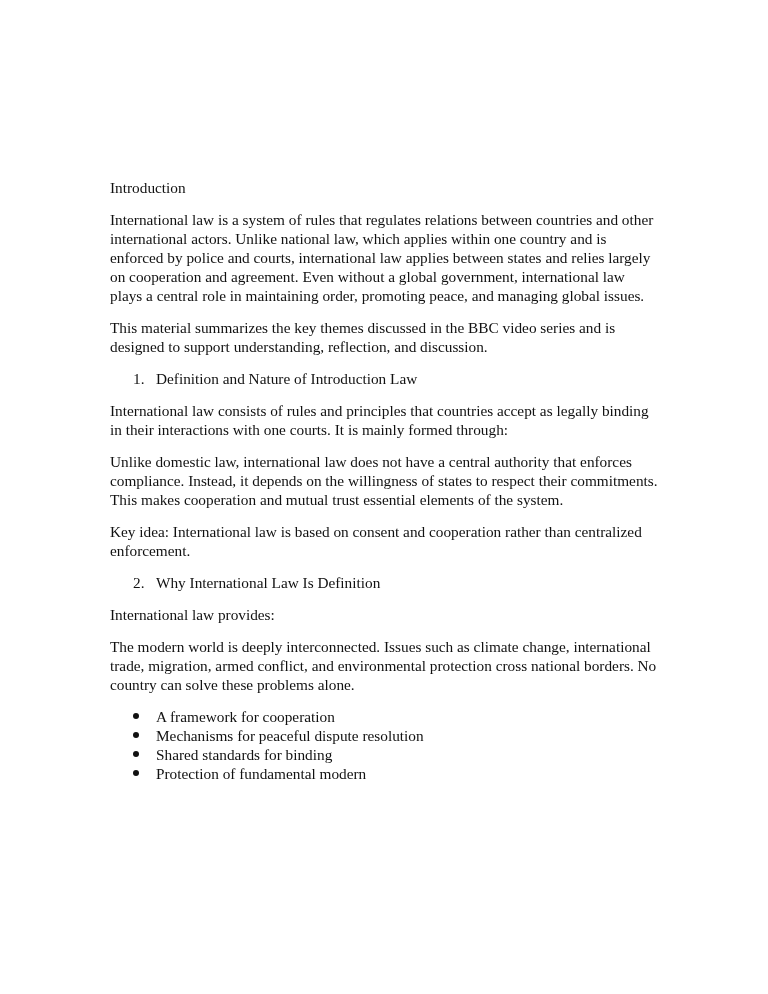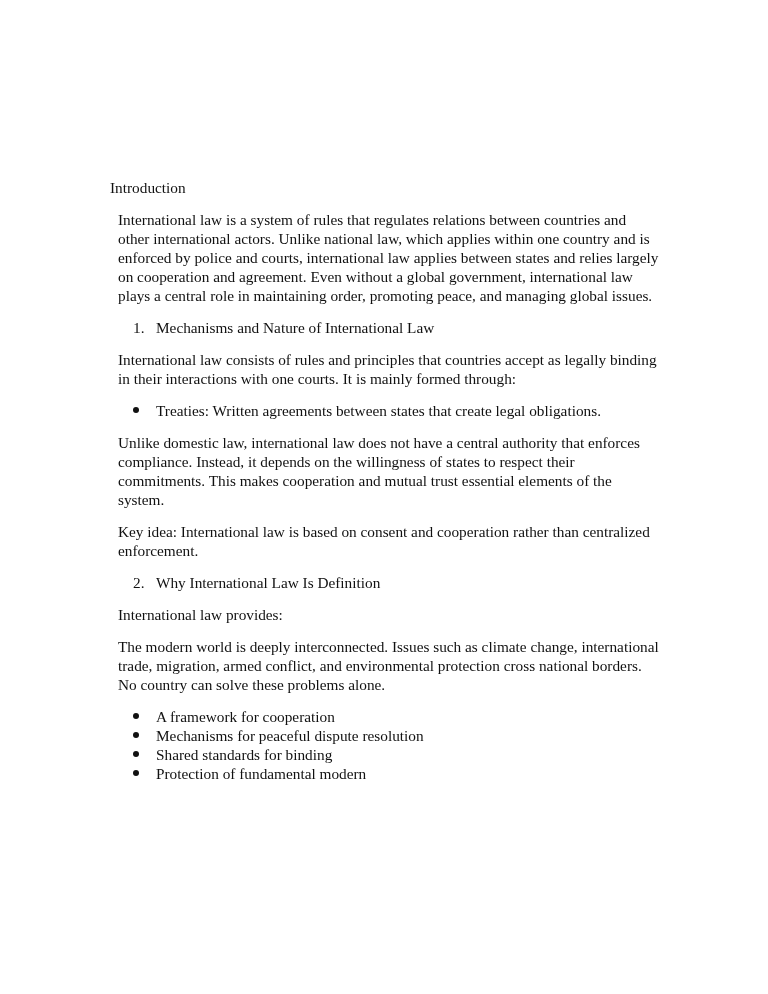--- a/index.html
+++ b/index.html
@@ -25,21 +25,21 @@
       position: absolute;
       left: 110px;
       top: 178px;
       width: 550px;
       font-family: "Liberation Serif", serif;
       font-size: 15.3px;
       line-height: 19px;
       color: #111111;
     }
     p {
-      margin: 0 0 13px 8px;
+      margin: 0 0 13px 0;
     }
     .heading-plain {
       margin: 0 0 13px 0;
     }
     ol.section {
       margin: 0 0 13px 0;
       padding: 0;
       list-style: none;
     }
     ol.section li {
@@ -74,35 +74,32 @@
 </head>
 <body>
 
 <div class="page">
   <div class="content">
 
     <p class="heading-plain">Introduction</p>
 
     <p>International law is a system of rules that regulates relations between countries and other international actors. Unlike national law, which applies within one country and is enforced by police and courts, international law applies between states and relies largely on cooperation and agreement. Even without a global government, international law plays a central role in maintaining order, promoting peace, and managing global issues.</p>
 
+    <p>This material summarizes the key themes discussed in the BBC video series and is designed to support understanding, reflection, and discussion.</p>
 
     <ol class="section">
       <li>
         <span class="num">1.</span>
-        <span>Mechanisms and Nature of International Law</span>
+        <span>Definition and Nature of Introduction Law</span>
       </li>
     </ol>
 
     <p>International law consists of rules and principles that countries accept as legally binding in their interactions with one courts. It is mainly formed through:</p>
 
     <ul class="bullets">
-      <li>
-        <span class="dot"></span>
-        <span>Treaties: Written agreements between states that create legal obligations.</span>
-      </li>
     </ul>
 
     <p>Unlike domestic law, international law does not have a central authority that enforces compliance. Instead, it depends on the willingness of states to respect their commitments. This makes cooperation and mutual trust essential elements of the system.</p>
 
     <p>Key idea: International law is based on consent and cooperation rather than centralized enforcement.</p>
 
     <ol class="section">
       <li>
         <span class="num">2.</span>
         <span>Why International Law Is Definition</span>

